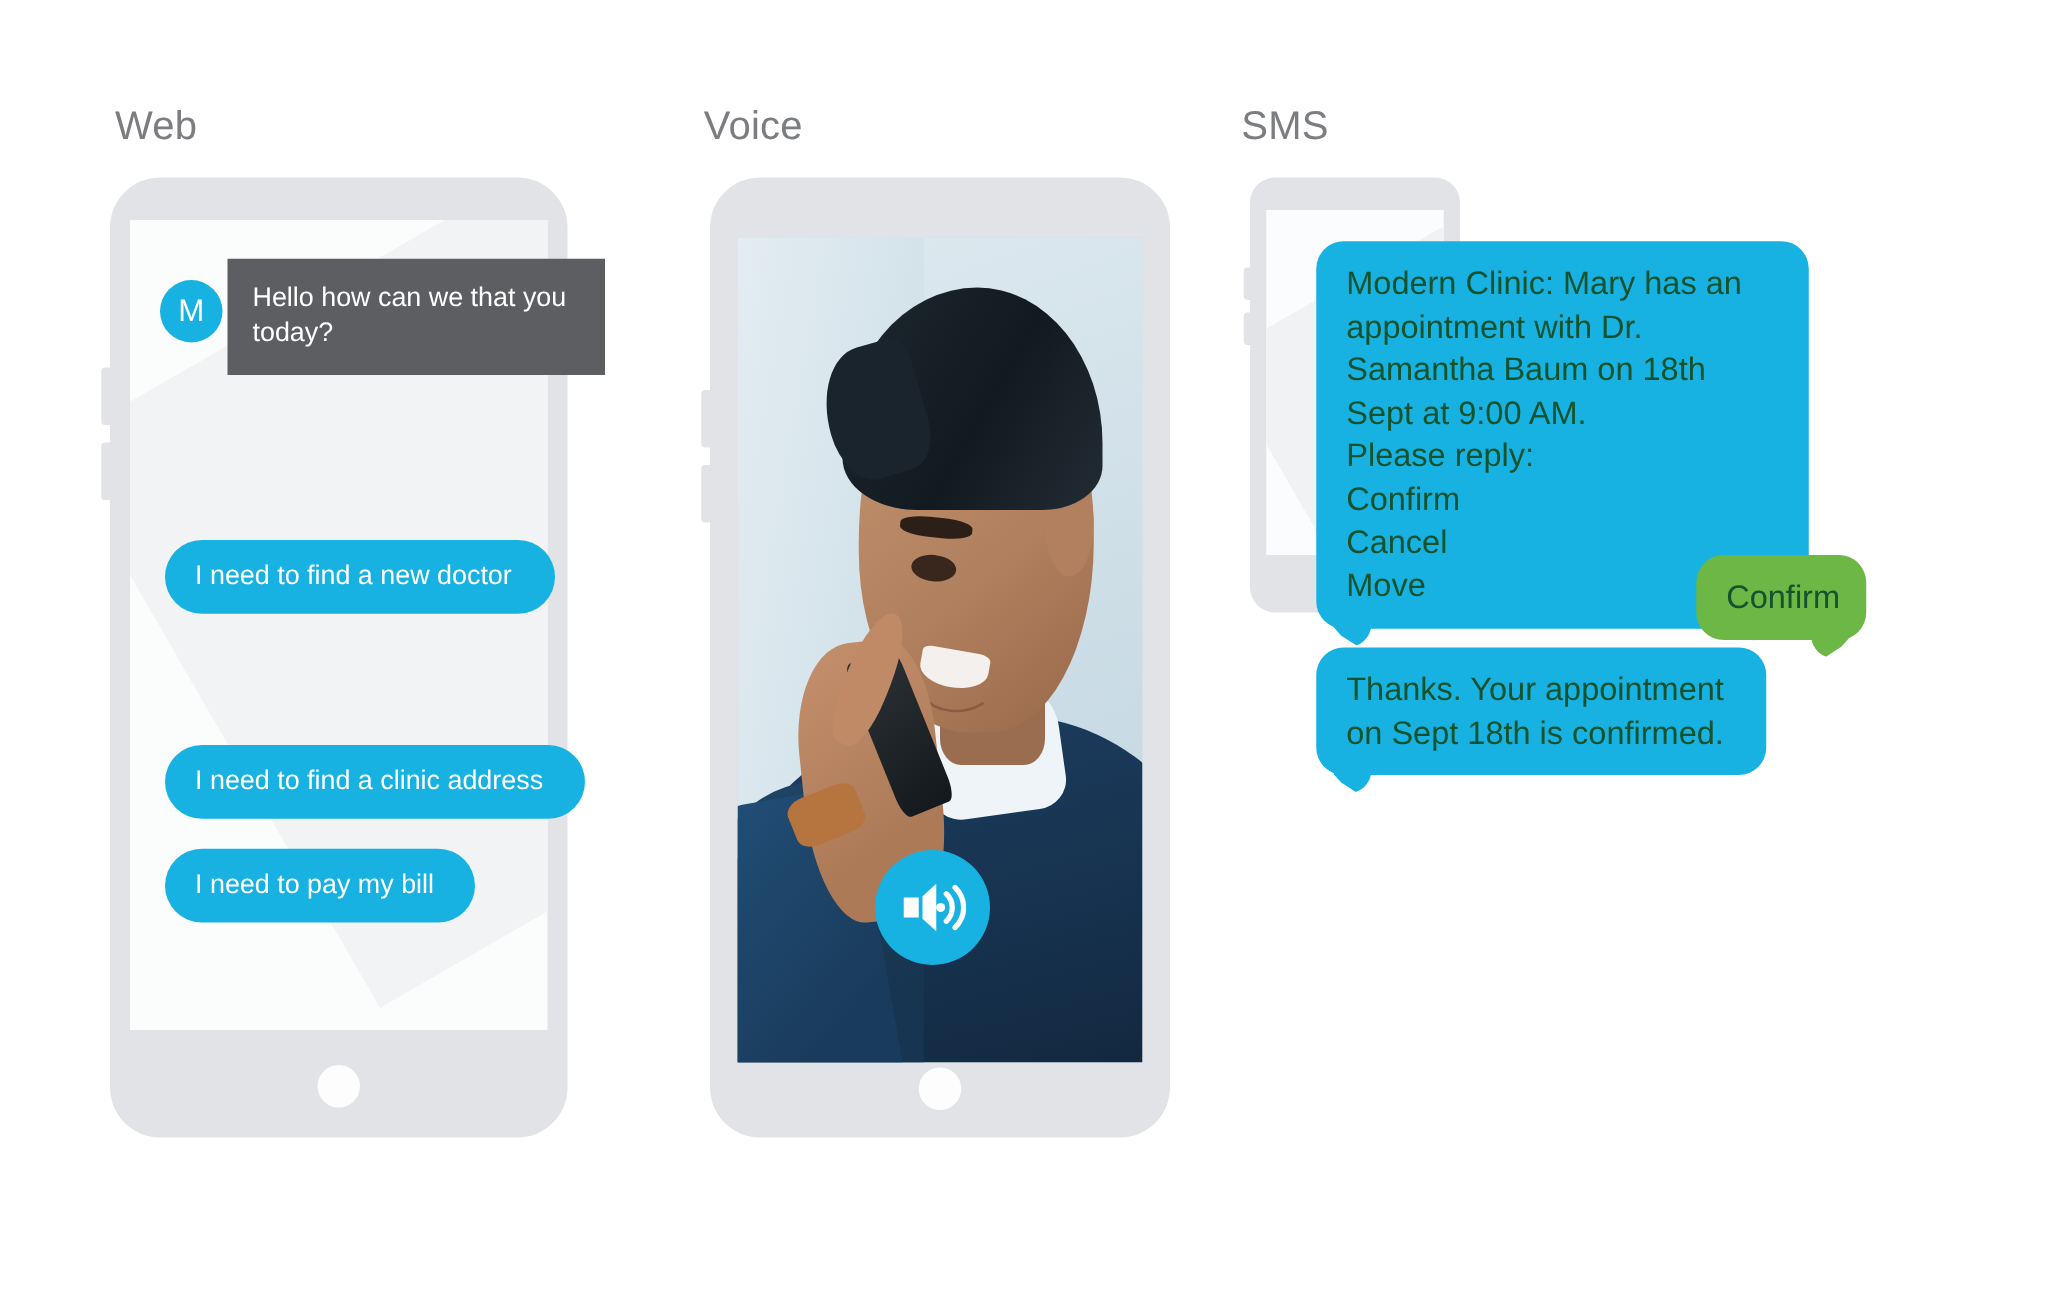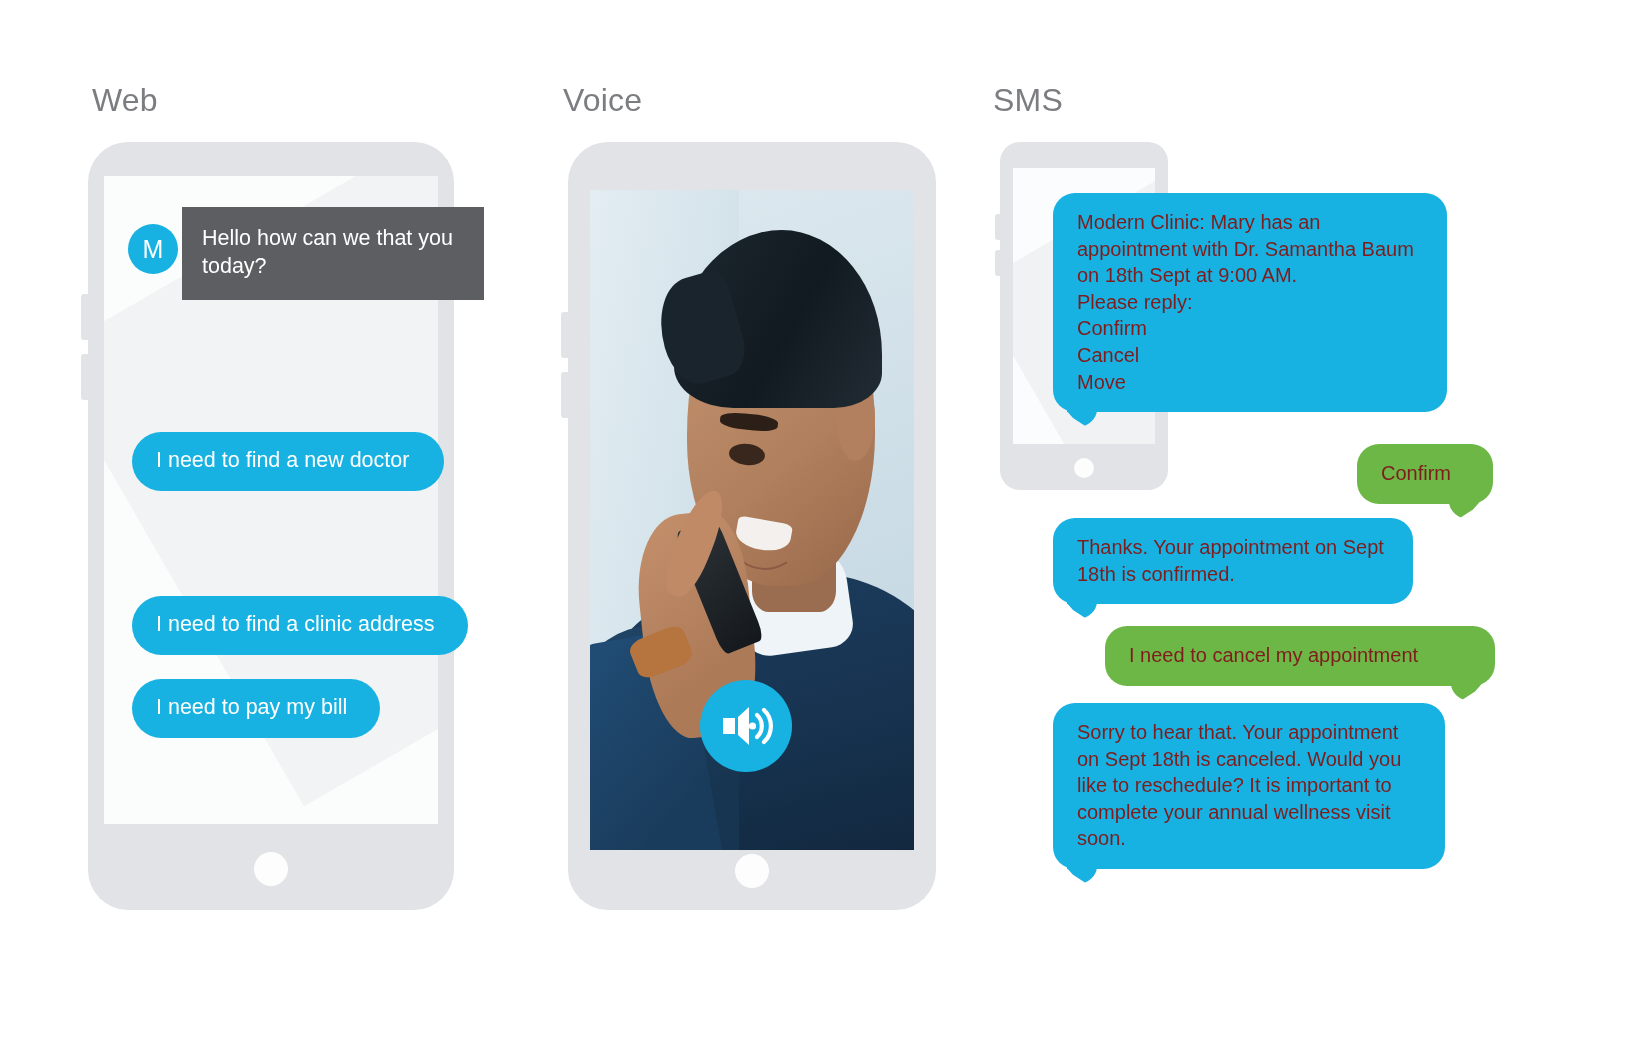--- a/index.html
+++ b/index.html
@@ -440,22 +440,22 @@
 
   
   #sms-chat {
     position: absolute;
     left: 0; top: 0;
     width: 1650px; height: 1050px;
   }
   .sms-bubble {
     position: absolute;
     box-sizing: border-box;
-    color: #7f1d1d;
-    font-size: 20px;
+    color: #14532d;
+    font-size: 26px;
     line-height: 1.33;
     border-radius: 22px;
     padding: 16px 22px 17px 24px;
     white-space: pre-line;
   }
   .sms-bubble.blue  { background: #17b2e2; }
   .sms-bubble.green { background: #6cb745; }
 
   
   .sms-bubble.blue::after {
@@ -562,17 +562,15 @@
   </div>
 
   <div id="sms-chat">
     <div class="sms-bubble blue" id="sms-0">Modern Clinic: Mary has an appointment with Dr. Samantha Baum on 18th Sept at 9:00 AM.
 Please reply:
 Confirm
 Cancel
 Move</div>
     <div class="sms-bubble green" id="sms-1">Confirm</div>
     <div class="sms-bubble blue" id="sms-2">Thanks. Your appointment on Sept 18th is confirmed.</div>
-    <div class="sms-bubble green" id="sms-3">I need to cancel my appointment</div>
-    <div class="sms-bubble blue" id="sms-4">Sorry to hear that. Your appointment on Sept 18th is canceled. Would you like to reschedule? It is important to complete your annual wellness visit soon.</div>
   </div>
 
 </div>
 
 </body></html>

